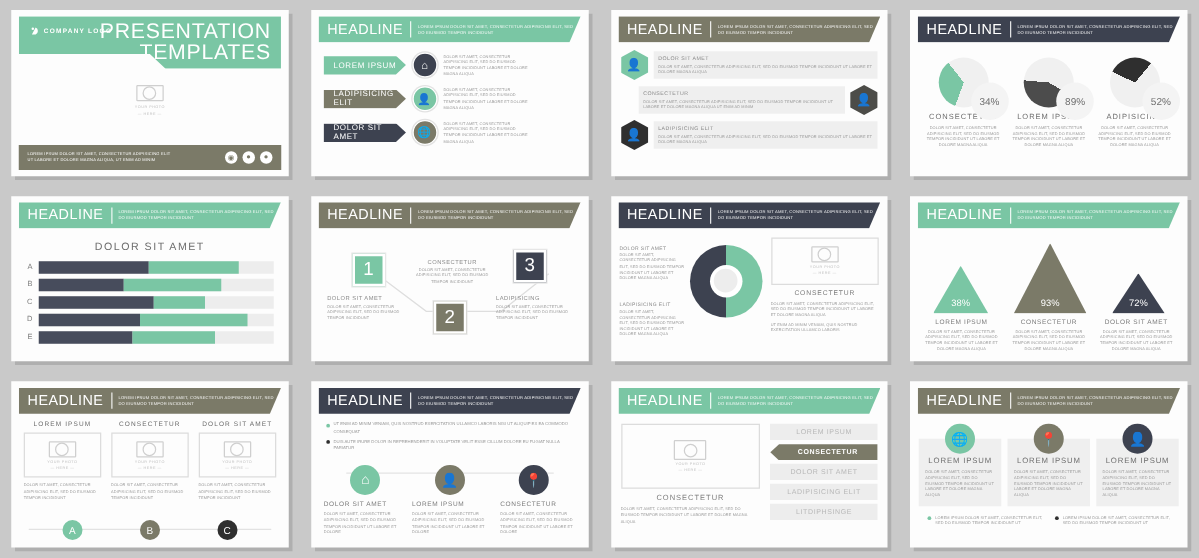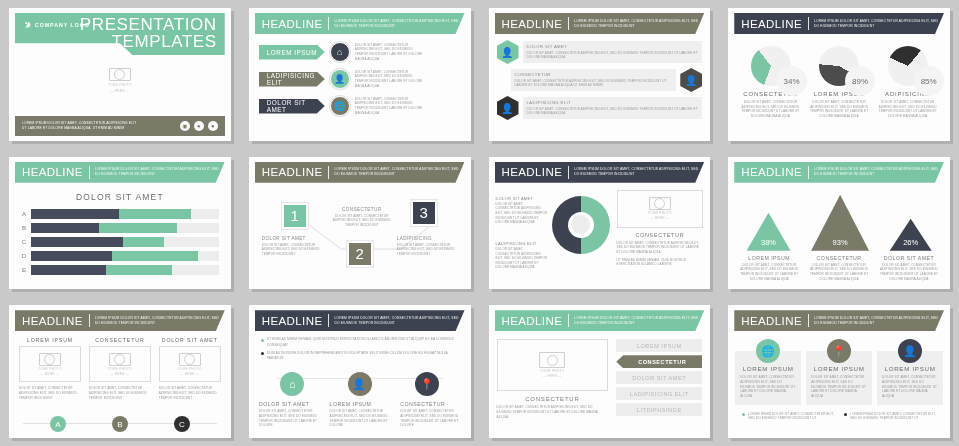--- a/index.html
+++ b/index.html
@@ -307,21 +307,21 @@
         <div class="ringcol">
           <div class="donut" style="background:conic-gradient(from 120deg,#4c4c4c 0 155deg,#f0f0f0 155deg 360deg);border-radius:50%">
             <div class="hole">89%</div>
           </div>
           <div class="rlbl">LOREM IPSUM</div>
           <div class="tiny" style="text-align:center">DOLOR SIT AMET, CONSECTETUR ADIPISICING ELIT, SED DO EIUSMOD TEMPOR INCIDIDUNT UT LABORE ET DOLORE MAGNA ALIQUA</div>
         </div>
 
         <div class="ringcol">
           <div class="donut" style="background:conic-gradient(from 295deg,#2f2f2f 0 105deg,#f0f0f0 105deg 360deg);border-radius:50%">
-            <div class="hole">85%</div>
+            <div class="hole">52%</div>
           </div>
           <div class="rlbl">ADIPISICING</div>
           <div class="tiny" style="text-align:center">DOLOR SIT AMET, CONSECTETUR ADIPISICING ELIT, SED DO EIUSMOD TEMPOR INCIDIDUNT UT LABORE ET DOLORE MAGNA ALIQUA</div>
         </div>
       </div>
     </div>
   </div>
 
   <div class="cell">
     <div class="slide">
@@ -458,21 +458,21 @@
       </div>
 
       <div style="display:flex;align-items:flex-end;justify-content:space-around;height:64px;padding:0 8px;margin-top:4px">
         <div class="tri" style="width:44px;height:38px;background:#7ac6a4;clip-path:polygon(50% 0,100% 100%,0 100%)">
           <span>38%</span>
         </div>
         <div class="tri" style="width:58px;height:56px;background:#7b7a68;clip-path:polygon(50% 0,100% 100%,0 100%)">
           <span>93%</span>
         </div>
         <div class="tri" style="width:42px;height:32px;background:#3d4250;clip-path:polygon(50% 0,100% 100%,0 100%)">
-          <span>26%</span>
+          <span>72%</span>
         </div>
       </div>
 
       <div style="display:flex;justify-content:space-around;padding:4px 6px 0">
         <div style="width:62px;text-align:center">
           <div style="font-size:5.2px;color:#7d7d7d;letter-spacing:.5px;margin-bottom:2px">LOREM IPSUM</div>
           <div class="tiny">DOLOR SIT AMET, CONSECTETUR ADIPISICING ELIT, SED DO EIUSMOD TEMPOR INCIDIDUNT UT LABORE ET DOLORE MAGNA ALIQUA</div>
         </div>
         <div style="width:62px;text-align:center">
           <div style="font-size:5.2px;color:#7d7d7d;letter-spacing:.5px;margin-bottom:2px">CONSECTETUR</div>

